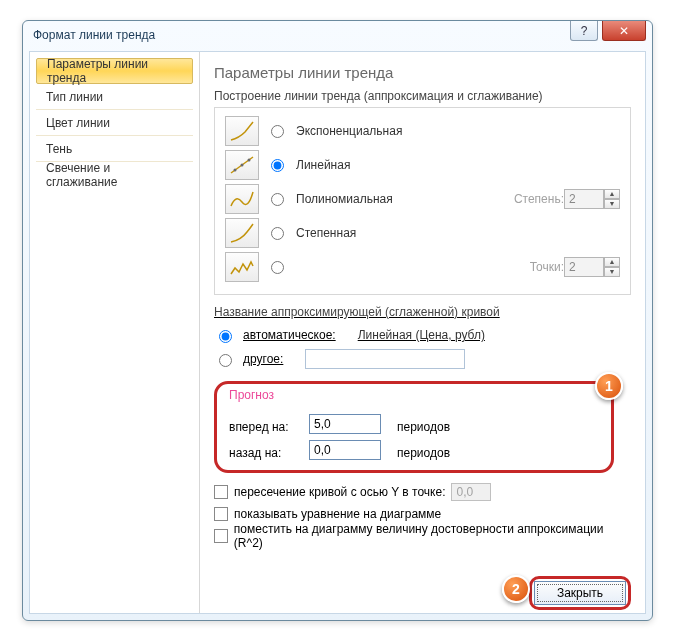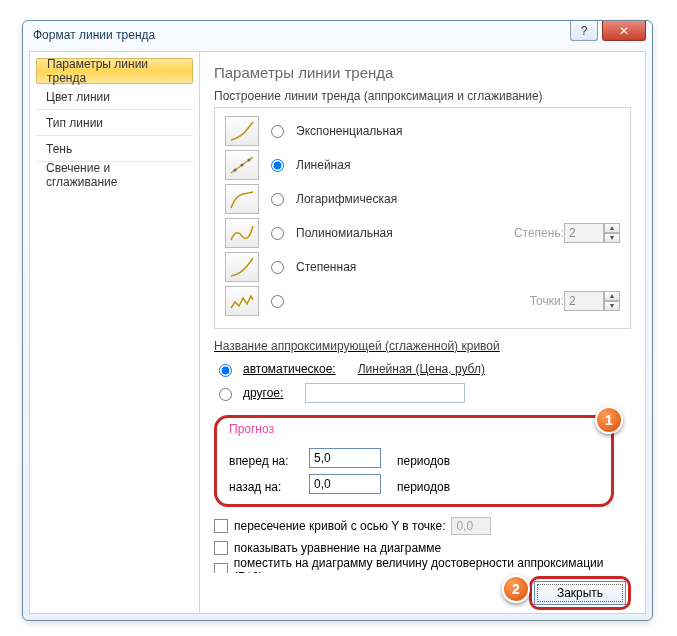--- a/index.html
+++ b/index.html
@@ -79,24 +79,24 @@
     </div>
   </div>
 
   <div class="body">
 
     <div class="sidebar">
       <div class="navitem selected">
           <span>Параметры линии тренда</span>
         </div>
       <div class="navitem">
+          <span>Тип линии</span>
+        </div>
+      <div class="navitem">
           <span>Цвет линии</span>
-        </div>
-      <div class="navitem">
-          <span>Тип линии</span>
         </div>
       <div class="navitem">
           <span>Тень</span>
         </div>
       <div class="navitem">
           <span>Свечение и сглаживание</span>
         </div>
     </div>
 
     <div class="content">
@@ -121,29 +121,20 @@
                 <line x1="2" y1="19" x2="24" y2="3" stroke="#c2930a" stroke-width="1.5"></line>
                 <circle cx="6" cy="16" r="1.5" fill="#6a6a6a"></circle>
                 <circle cx="13" cy="11" r="1.5" fill="#6a6a6a"></circle>
                 <circle cx="20" cy="6" r="1.5" fill="#6a6a6a"></circle>
               </svg>
             </div>
           <input type="radio" name="ttype" checked="" style="">
           <span class="lbl">Линейная</span>
         </div>
 
-        <div class="typerow">
-          <div class="iconbox">
-              <svg viewBox="0 0 26 22">
-                <path d="M2 20 Q6 8 14 6 Q20 5 24 4" fill="none" stroke="#c2930a" stroke-width="1.5"></path>
-              </svg>
-            </div>
-          <input type="radio" name="ttype" style="">
-          <span class="lbl">Логарифмическая</span>
-        </div>
 
         <div class="typerow">
           <div class="iconbox">
               <svg viewBox="0 0 26 22">
                 <path d="M2 18 Q7 6 13 14 Q19 22 24 4" fill="none" stroke="#c2930a" stroke-width="1.5"></path>
               </svg>
             </div>
           <input type="radio" name="ttype" style="">
           <span class="lbl">Полиномиальная</span>
           <div class="extra">

